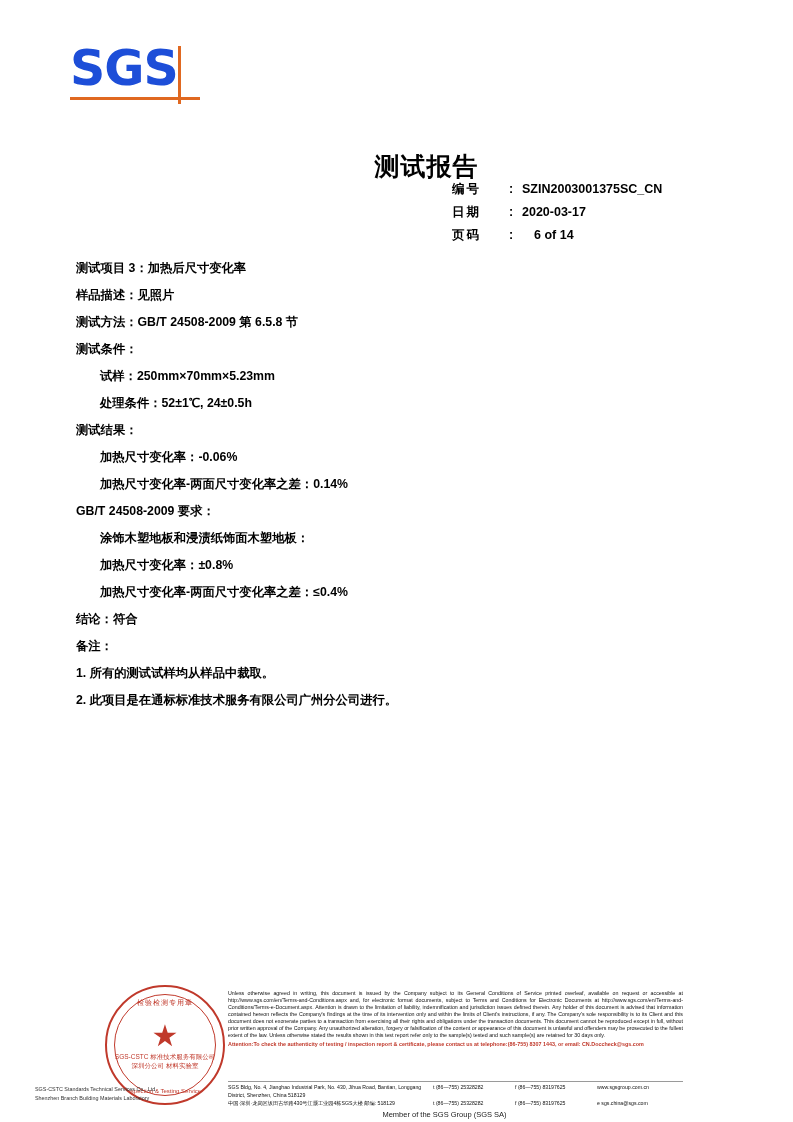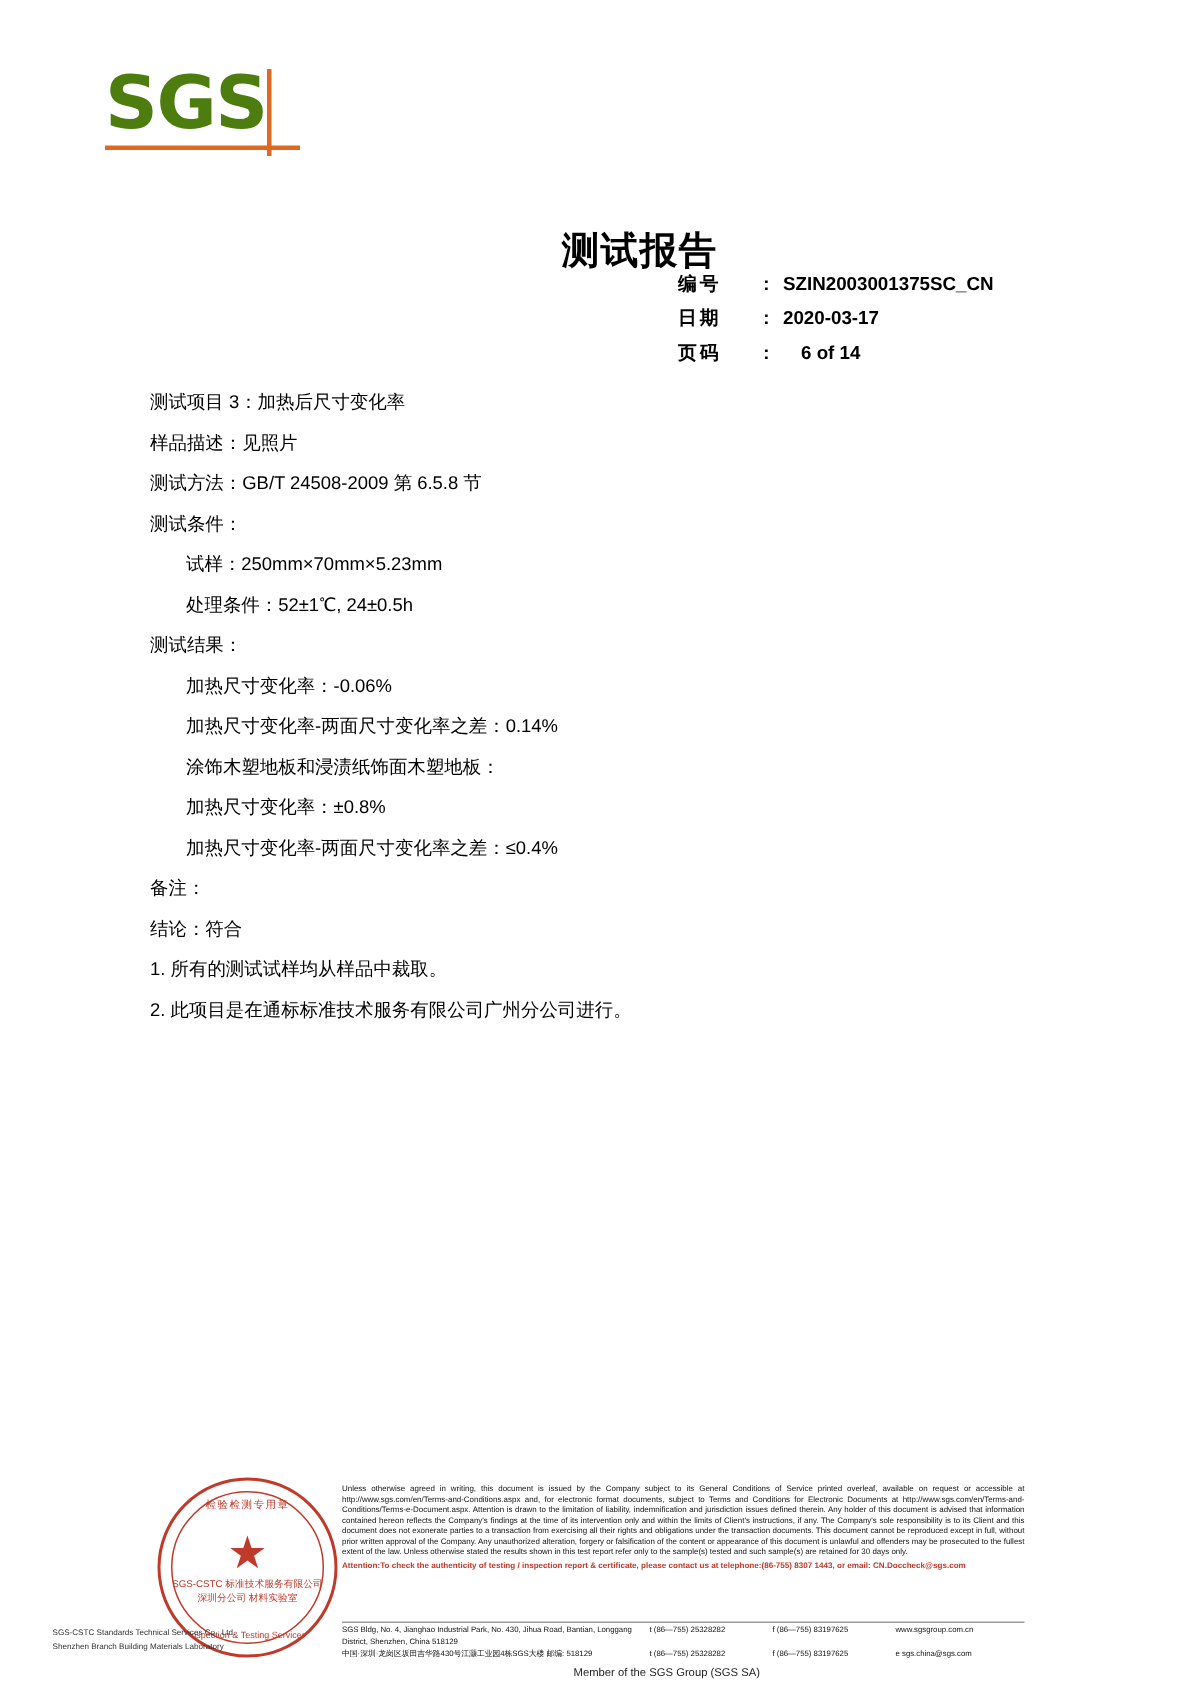--- a/index.html
+++ b/index.html
@@ -24,21 +24,21 @@
     position: absolute;
     left: 70px;
     top: 44px;
     width: 130px;
   }
   .logo-text {
     font-family: "DejaVu Sans", sans-serif;
     font-weight: bold;
     font-size: 49px;
     letter-spacing: -1px;
-    color: #4d7c0f;
+    color: #1d4ed8;
     line-height: 1;
   }
   .logo-rule {
     margin-top: 4px;
     width: 130px;
     height: 3px;
     background: #e06820;
   }
   .logo-tick {
     position: absolute;
@@ -86,25 +86,26 @@
   .meta-value {
     white-space: nowrap;
   }
   .meta-value.pagenum {
     padding-left: 12px;
   }
 
   
   .body-text {
     position: absolute;
-    left: 100px;
+    left: 76px;
     top: 262px;
     width: 620px;
     font-size: 12.3px;
     line-height: 1;
+    font-weight: bold;
   }
   .line {
     height: 27px;
     white-space: nowrap;
   }
   .indent-1 { padding-left: 24px; }
 
   
   .footer {
     position: absolute;
@@ -268,25 +269,26 @@
   <div class="body-text">
     <div class="line">测试项目 3：加热后尺寸变化率</div>
     <div class="line">样品描述：见照片</div>
     <div class="line">测试方法：GB/T 24508-2009 第 6.5.8 节</div>
     <div class="line">测试条件：</div>
     <div class="line indent-1">试样：250mm×70mm×5.23mm</div>
     <div class="line indent-1">处理条件：52±1℃, 24±0.5h</div>
     <div class="line">测试结果：</div>
     <div class="line indent-1">加热尺寸变化率：-0.06%</div>
     <div class="line indent-1">加热尺寸变化率-两面尺寸变化率之差：0.14%</div>
+    <div class="line">GB/T 24508-2009 要求：</div>
     <div class="line indent-1">涂饰木塑地板和浸渍纸饰面木塑地板：</div>
     <div class="line indent-1">加热尺寸变化率：±0.8%</div>
     <div class="line indent-1">加热尺寸变化率-两面尺寸变化率之差：≤0.4%</div>
+    <div class="line">结论：符合</div>
     <div class="line">备注：</div>
-    <div class="line">结论：符合</div>
     <div class="line">1. 所有的测试试样均从样品中裁取。</div>
     <div class="line">2. 此项目是在通标标准技术服务有限公司广州分公司进行。</div>
   </div>
 
   <div class="footer">
 
     <div class="stamp">
       <div class="stamp-inner"></div>
       <div class="stamp-arc-top">检验检测专用章</div>
       <div class="stamp-star">★</div>

